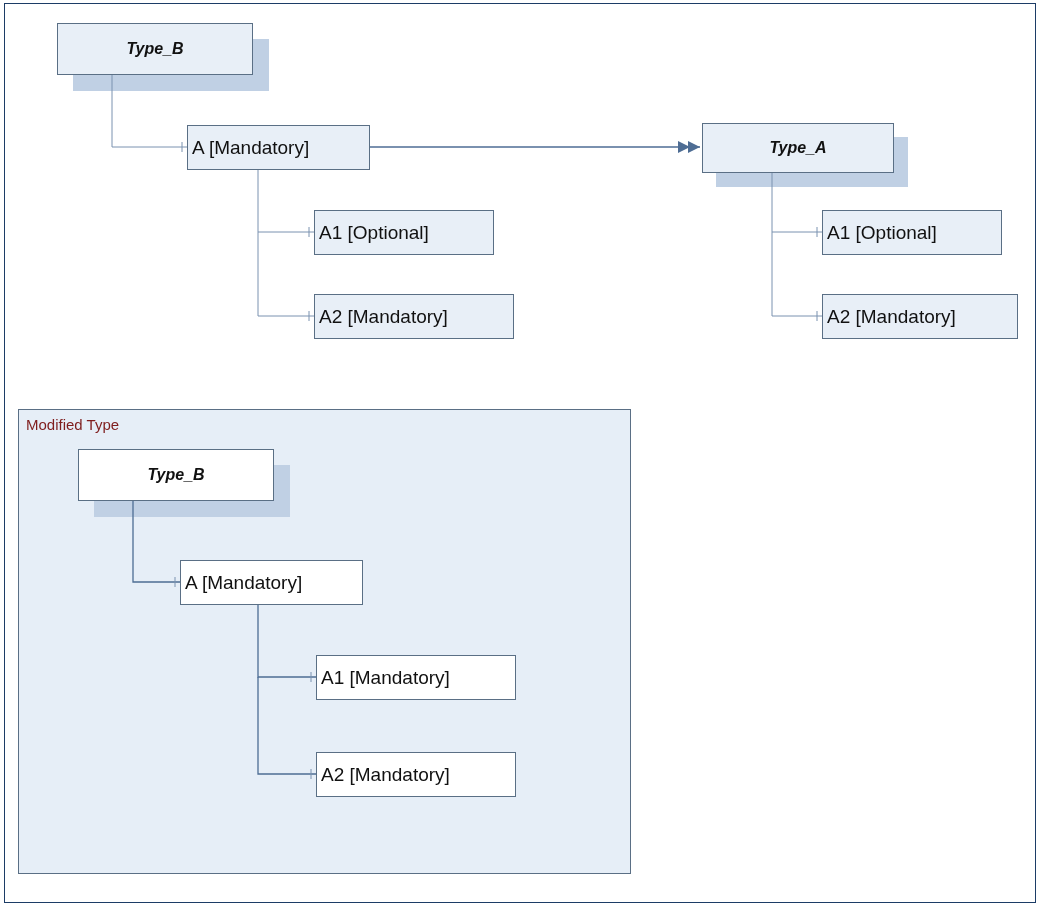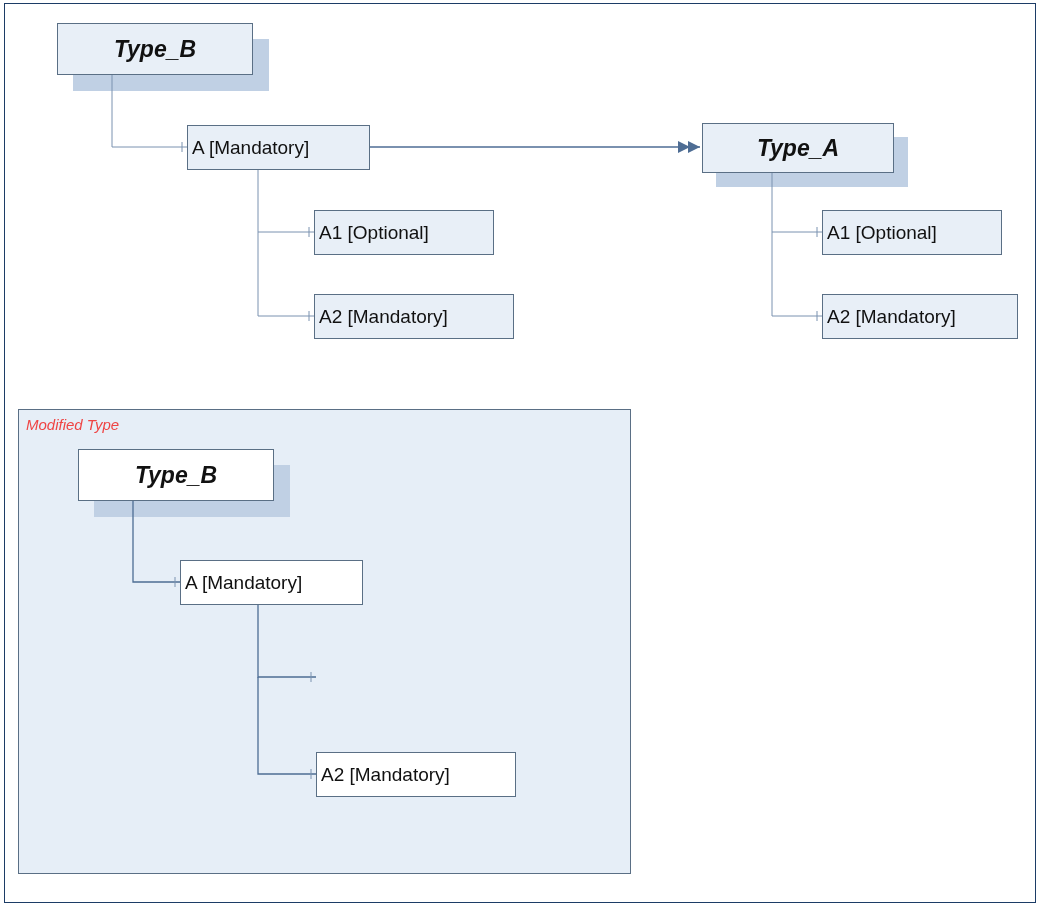--- a/index.html
+++ b/index.html
@@ -1,24 +1,24 @@
 <!DOCTYPE html>
 <html><head>
   <meta charset="utf-8">
   <style>
     body { margin:0; padding:0; font-family:Arial,Helvetica,sans-serif; background:#fff; }
     .frame { position:relative; width:1041px; height:907px; }
     .outer-border { position:absolute; left:4px; top:3px; width:1032px; height:900px; border:1px solid #1c3c66; box-sizing:border-box; }
     .panel-box { position:absolute; background:#e6eef7; border:1.5px solid #5a6f85; box-sizing:border-box; }
-    .panel-label { position:absolute; font-size:15px; color:#ef4444;font-style:italic; }
+    .panel-label { position:absolute; font-size:15px; color:#7f1d1d; }
     .typeblock { position:absolute; }
     .typeblock .shadow { position:absolute; background:#c0d0e4; }
     .block { position:absolute; display:flex; align-items:center; justify-content:center; border:1.5px solid #5a6f85; background:#e8eff7; box-sizing:border-box; font-size:19px; color:#111; }
     .block.node { justify-content:flex-start; padding-left:4px; }
-    .italic { font-style:italic; font-weight:bold; font-size:23px; }
+    .italic { font-style:italic; font-weight:bold; font-size:16px; }
     svg.conn { position:absolute; left:0; top:0; pointer-events:none; }
     .tick { stroke:#7a92b0; stroke-width:1; }
     .wire { stroke:#7a92b0; stroke-width:1; fill:none; }
     .wire.heavy { stroke:#4e6d94; stroke-width:1.3; }
   </style>
 </head>
 <body>
 
 <div class="frame">
   <div class="outer-border"></div>
@@ -85,20 +85,23 @@
     <div class="shadow" style="left:16px; top:16px; width:196px; height:52px;"></div>
     <div class="block" style="left:0; top:0; width:196px; height:52px; background:#fff;">
       <span class="italic">Type_B</span>
     </div>
   </div>
 
   <div class="block node" style="left:180px; top:560px; width:183px; height:45px; background:#fff;">
     <span>A [Mandatory]</span>
   </div>
 
+  <div class="block node" style="left:316px; top:655px; width:200px; height:45px; background:#fff;">
+    <span>A1 [Mandatory]</span>
+  </div>
 
   <div class="block node" style="left:316px; top:752px; width:200px; height:45px; background:#fff;">
     <span>A2 [Mandatory]</span>
   </div>
 
   <svg class="conn" width="1041" height="907">
 
     <path class="wire heavy" d="M 133 501 V 582 H 180"></path>
     <line class="tick" x1="175" y1="577" x2="175" y2="587"></line>
 

